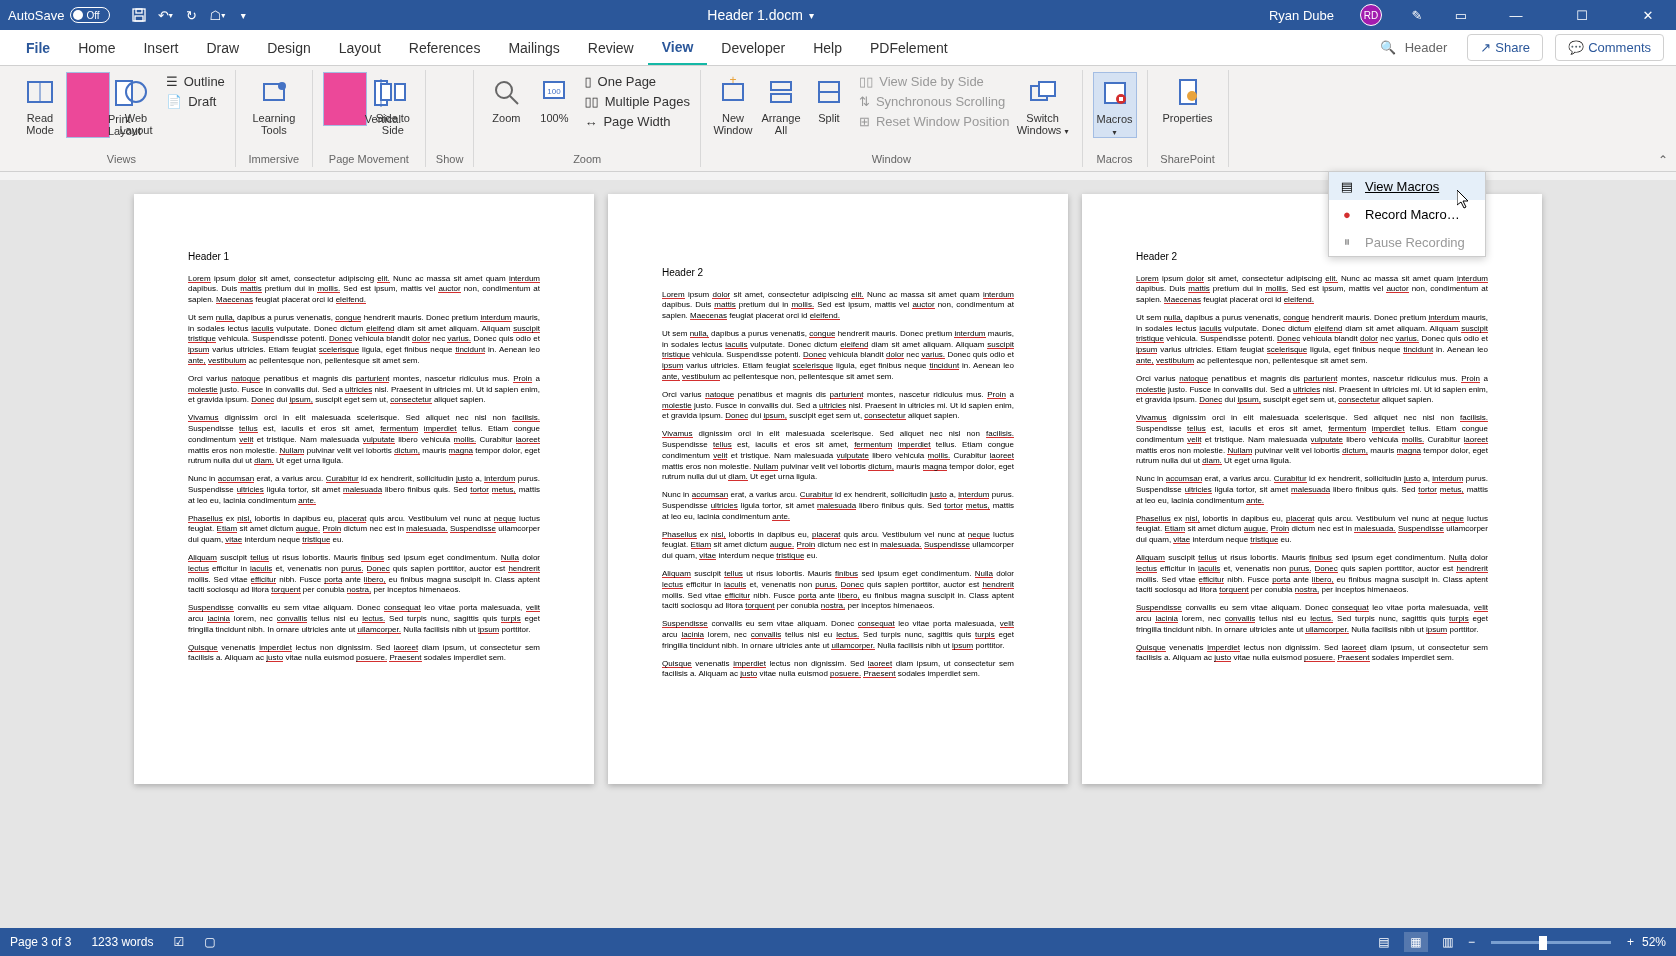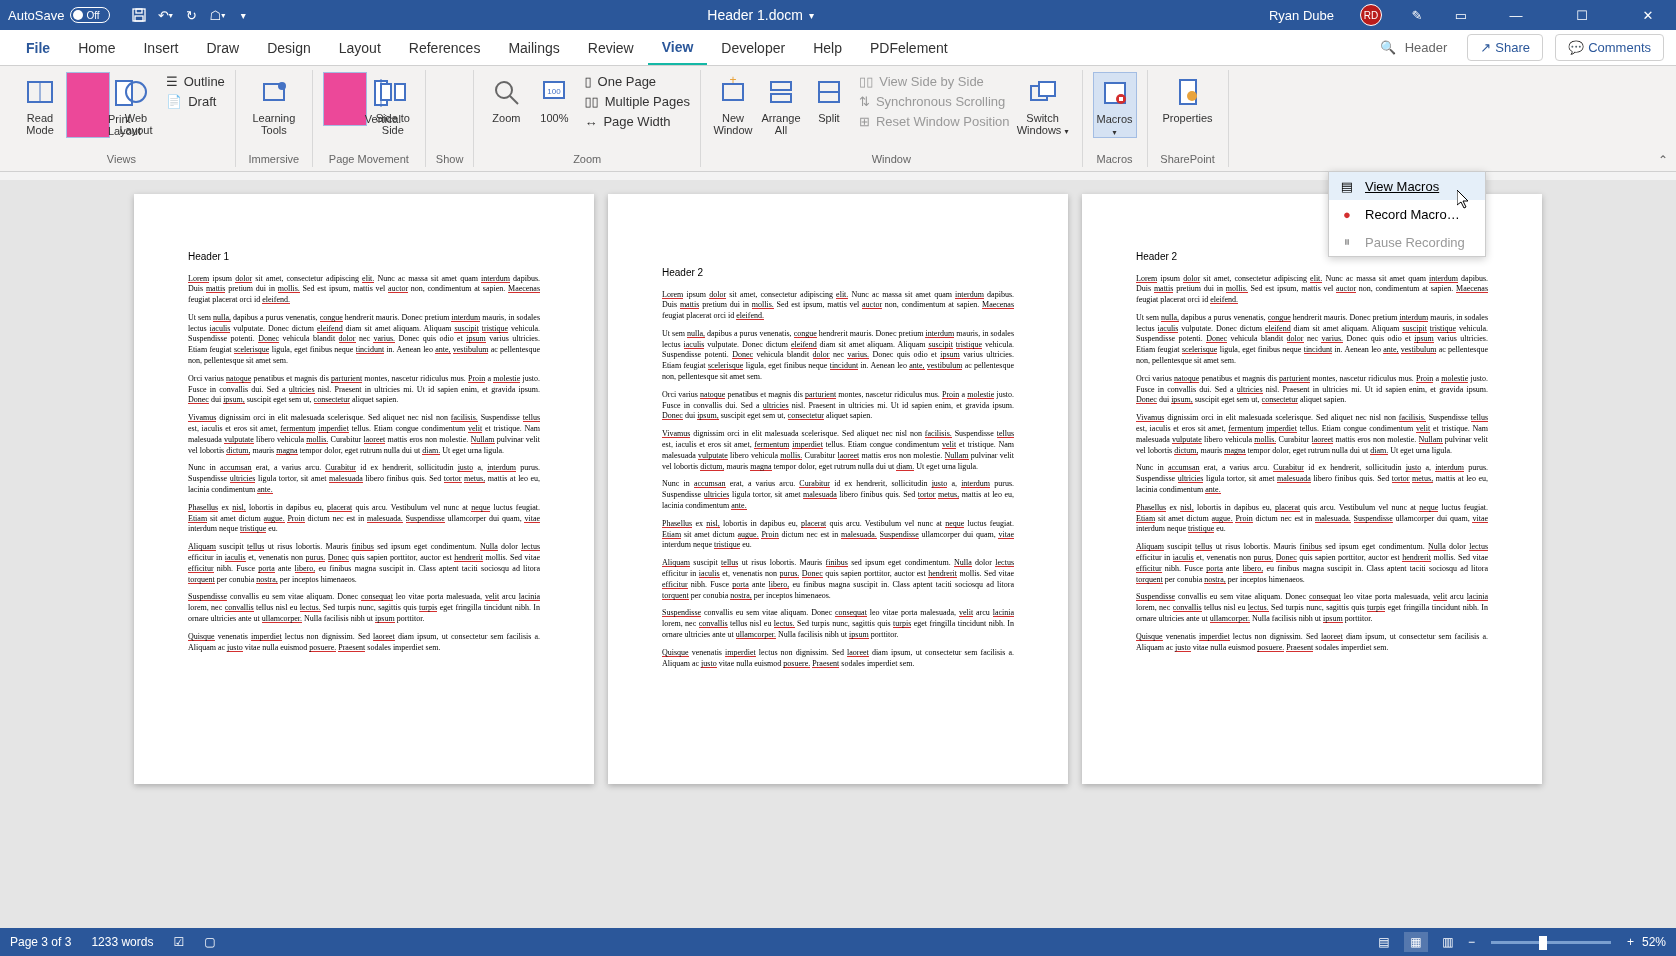--- a/index.html
+++ b/index.html
@@ -8,21 +8,21 @@
 
 .titlebar { height: 30px; background: #2b579a; color: #fff; display: flex; align-items: center; padding: 0 8px; }
 .titlebar .qat { display: flex; align-items: center; gap: 8px; }
 .titlebar .autosave { display: flex; align-items: center; gap: 6px; font-size: 13px; margin-right: 12px; }
 .titlebar .toggle { width: 40px; height: 16px; border: 1.5px solid #fff; border-radius: 10px; position: relative; display: inline-flex; align-items: center; padding: 0 2px; }
 .titlebar .toggle::before { content: ""; width: 10px; height: 10px; background: #fff; border-radius: 50%; }
 .titlebar .toggle span { font-size: 10px; margin-left: 3px; }
 .titlebar .qat-icon { width: 18px; height: 18px; display: inline-flex; align-items: center; justify-content: center; color: #fff; }
 .titlebar .doc-title { flex: 1; text-align: center; font-size: 14px; display: flex; justify-content: center; align-items: center; gap: 6px; }
 .titlebar .right { display: flex; align-items: center; gap: 26px; }
-.titlebar .avatar { width: 22px; height: 22px; border-radius: 50%; background: #b91c1c; color: #fff; font-size: 10px; display: flex; align-items: center; justify-content: center; border: 1px solid #fff; }
+.titlebar .avatar { width: 22px; height: 22px; border-radius: 50%; background: #a21caf; color: #fff; font-size: 10px; display: flex; align-items: center; justify-content: center; border: 1px solid #fff; }
 .titlebar .win-btn { width: 40px; height: 30px; display: flex; align-items: center; justify-content: center; color: #fff; }
 
 
 .tabsrow { height: 36px; background: #fff; border-bottom: 1px solid #d0d0d0; display: flex; align-items: center; padding: 0 12px; }
 .tab { padding: 8px 14px; font-size: 14px; color: #333; cursor: pointer; }
 .tab.file { color: #2b579a; font-weight: 600; }
 .tab.active { color: #2b579a; border-bottom: 2px solid #14b8a6; font-weight: 600; }
 .tabsrow .spacer { flex: 1; }
 .tabsrow .search-area { display: flex; align-items: center; gap: 8px; color: #666; }
 .tabsrow .right-btns { display: flex; gap: 12px; margin-left: 20px; }
@@ -46,21 +46,21 @@
 .macros-dropdown .item { padding: 6px 10px; display: flex; align-items: center; gap: 10px; font-size: 13px; }
 .macros-dropdown .item:hover, .macros-dropdown .item.hover { background: #e5eff9; }
 .macros-dropdown .item.disabled { color: #999; }
 .macros-dropdown .item .mic { width: 16px; height: 16px; display: flex; align-items: center; justify-content: center; }
 .cursor { position: absolute; z-index: 200; }
 
 
 .doc-area { position: absolute; top: 180px; left: 0; right: 0; bottom: 28px; background: #e5e5e5; display: flex; justify-content: center; gap: 14px; padding: 14px; overflow: hidden; }
 .page { width: 460px; height: 590px; background: #fff; box-shadow: 0 2px 6px rgba(0,0,0,0.25); padding: 56px 54px; font-size: 8px; line-height: 1.35; color: #000; }
 .page h4 { font-size: 10px; font-weight: normal; margin-bottom: 10px; }
-.page p { margin-bottom: 7px; text-align: justify; font-family: Liberation Serif, serif; }
+.page p { margin-bottom: 7px; text-align: justify; }
 .page p span { background: linear-gradient(to bottom, transparent 85%, #d32f2f 85%); }
 
 
 .statusbar { position: absolute; bottom: 0; left: 0; right: 0; height: 28px; background: #2b579a; color: #fff; display: flex; align-items: center; padding: 0 10px; font-size: 12px; }
 .statusbar .sb-item { margin-right: 20px; }
 .statusbar .sb-right { margin-left: auto; display: flex; align-items: center; gap: 8px; }
 .statusbar .view-btn { width: 24px; height: 20px; display: flex; align-items: center; justify-content: center; }
 .statusbar .view-btn.active { background: rgba(255,255,255,0.2); }
 .statusbar .zoom-slider { width: 120px; height: 3px; background: #7a9fd0; position: relative; margin: 0 8px; }
 .statusbar .zoom-slider .thumb { position: absolute; width: 8px; height: 14px; background: #fff; top: -5px; left: 40%; }

